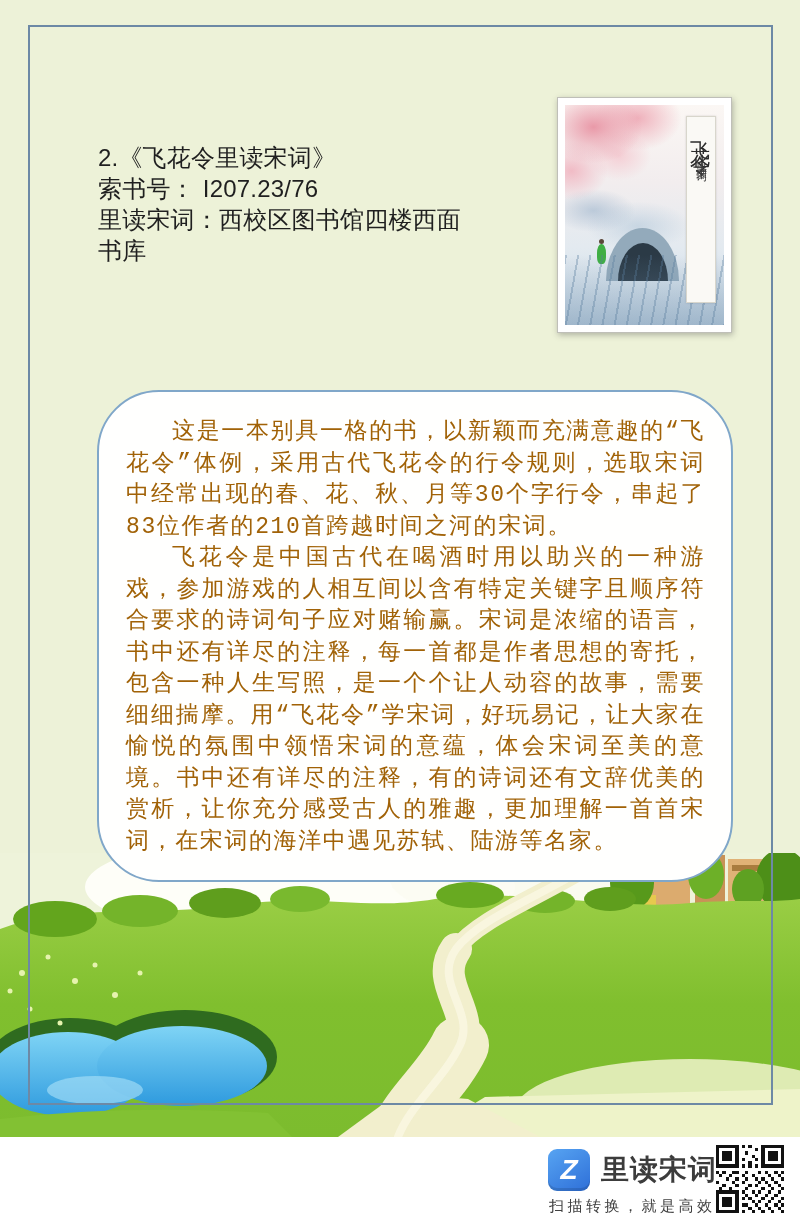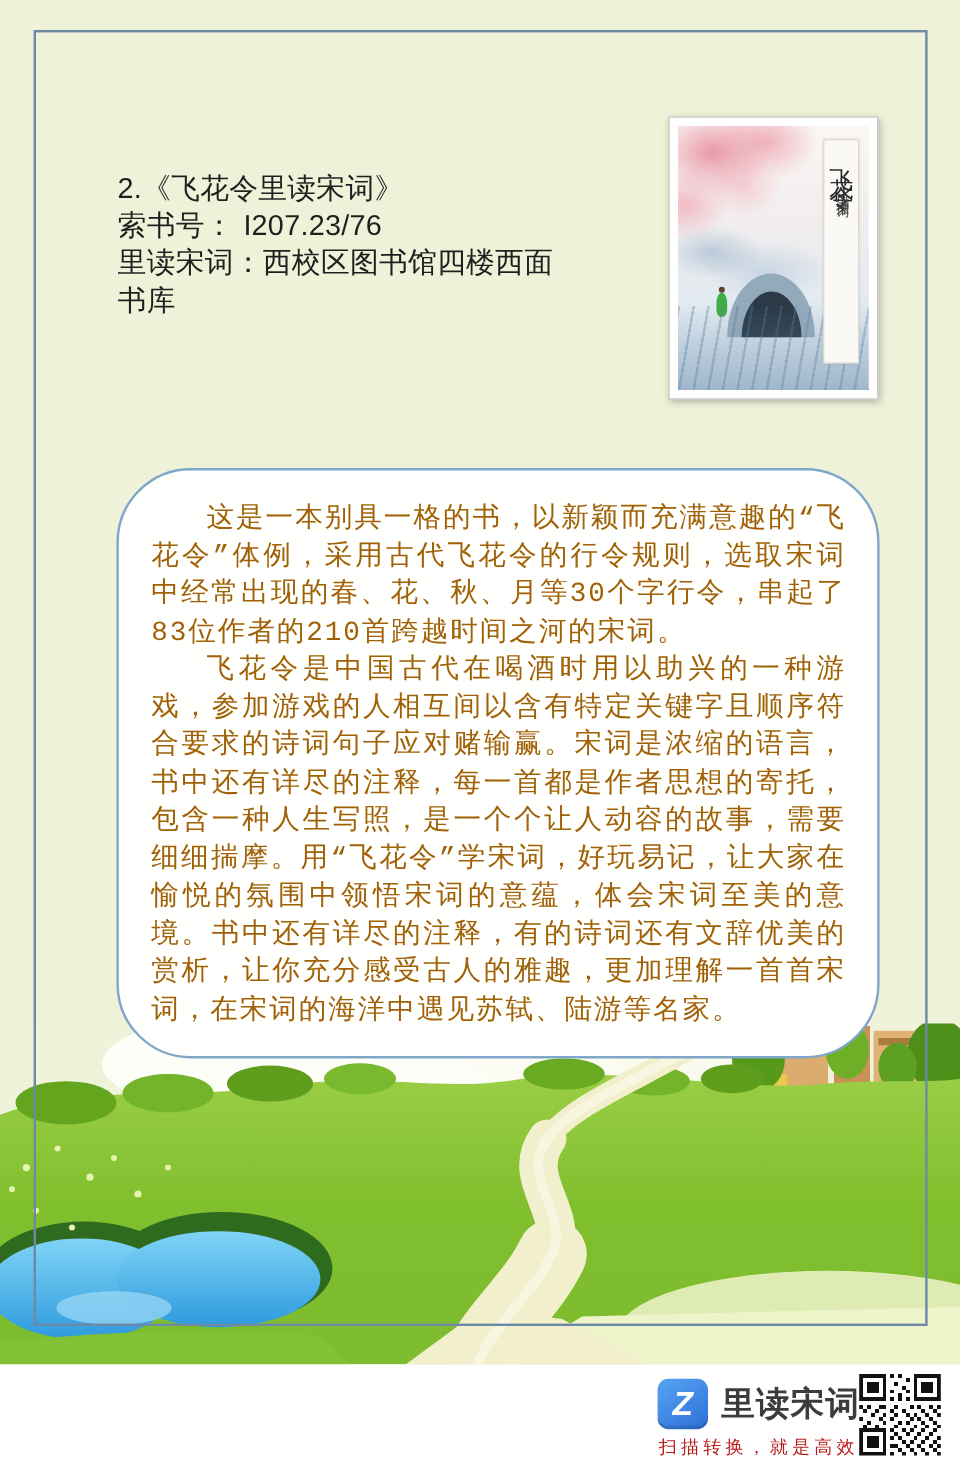--- a/index.html
+++ b/index.html
@@ -97,21 +97,21 @@
   .footer { position:absolute; left:0; top:1137px; width:800px; height:93px; background:#ffffff; z-index:4; }
   .brand-row { position:absolute; left:548px; top:12px; display:flex; align-items:center; height:42px; }
   .z-icon {
     width:42px; height:42px; border-radius:9px;
     background:linear-gradient(145deg,#57a4f2,#2e6fd8);
     color:#ffffff; font-weight:800; font-size:28px; font-style:italic;
     display:flex; align-items:center; justify-content:center;
     box-shadow:inset 0 -3px 0 rgba(0,0,0,.12);
   }
   .brand-name { margin-left:11px; font-size:28px; font-weight:bold; color:#3c3c3c; letter-spacing:1px; }
-  .tagline { position:absolute; left:549px; top:60px; font-size:15px; color:#b91c1c; letter-spacing:3.5px; }
+  .tagline { position:absolute; left:549px; top:60px; font-size:15px; color:#404040; letter-spacing:3.5px; }
   .qr { position:absolute; left:716px; top:8px; width:68px; height:68px; }
 </style>
 </head>
 <body>
 
 <div class="page">
 
   <div class="landscape">
     <svg viewBox="0 0 800 284" width="800" height="284" preserveAspectRatio="none">
       <defs>

